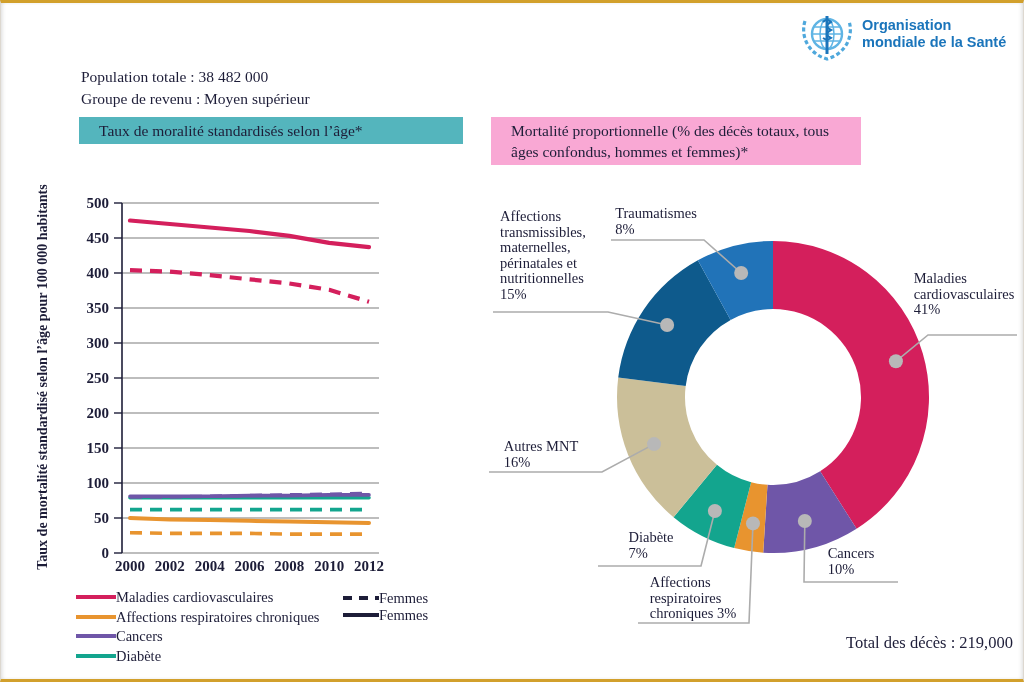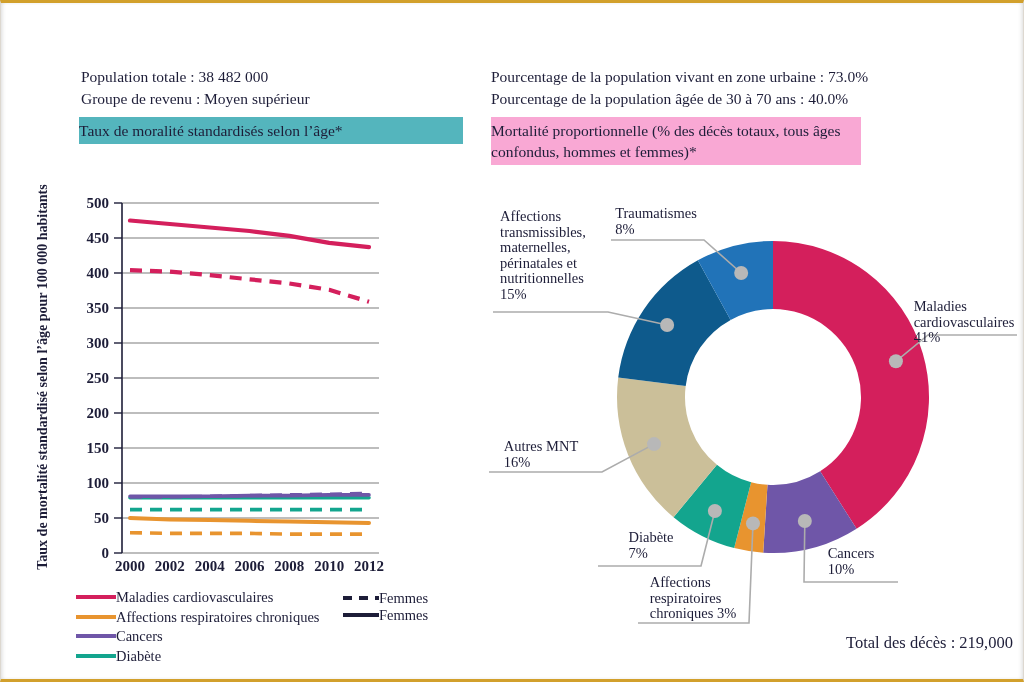--- a/index.html
+++ b/index.html
@@ -6,21 +6,21 @@
   .page{
     position:relative;width:1024px;height:682px;background:#ffffff;
     font-family:"Liberation Serif","DejaVu Serif",serif;color:#1d1d38;
     border-top:3px solid #d2a02c;border-bottom:3px solid #d2a02c;
     border-left:1px solid #ddd8d0;border-right:1px solid #ddd8d0;
     box-sizing:border-box;overflow:hidden;
     box-shadow:inset 3px 0 4px -2px rgba(0,0,0,.15), inset -3px 0 4px -2px rgba(0,0,0,.15);
   }
   #overlay-svg{position:absolute;left:0;top:0;z-index:1;pointer-events:none;}
   .info{position:absolute;font-size:15.5px;line-height:22px;z-index:2;}
-  .hdr{position:absolute;padding:3px 0;font-size:15.5px;line-height:21px;z-index:2;box-sizing:border-box;}
+  .hdr{position:absolute;padding:3px 20px;font-size:15.5px;line-height:21px;z-index:2;box-sizing:border-box;}
   .ylabel{position:absolute;left:-168px;top:366px;width:420px;text-align:center;
     font-weight:bold;font-size:14px;transform:rotate(-90deg);z-index:2;}
   .who{position:absolute;left:798px;top:6px;display:flex;gap:7px;z-index:2;}
   .who-text{font-family:"Liberation Sans","DejaVu Sans",sans-serif;font-weight:bold;
     font-size:14.5px;line-height:17px;padding-top:8px;}
   .legend-item{position:absolute;display:flex;align-items:center;
     font-size:14.5px;line-height:16px;z-index:2;}
   .legend-line{display:inline-block;height:4px;}
   .donut-label{position:absolute;transform:translateX(-50%);
     font-size:14.5px;line-height:15.5px;white-space:nowrap;z-index:2;}
@@ -102,30 +102,42 @@
         <circle cx="652.9886098063038" cy="441.11994274363866" r="7" fill="#b8b8b8"></circle>
         <path d="M617.2301065949414 374.4480155639685A156 156 0 0 1 696.8464268401325 257.29615791315723L729.6056766790491 316.88501215613996A88 88 0 0 0 684.693906284326 382.9706754463412Z" fill="#0e5a8c"></path>
         <polyline points="666.1336864928561,322.0533276349272 607,309 492,309" fill="none" stroke="#acacac" stroke-width="1.6"></polyline>
         <circle cx="666.1336864928561" cy="322.0533276349272" r="7" fill="#b8b8b8"></circle>
         <path d="M696.8464268401325 257.29615791315723A156 156 0 0 1 772.0000000000002 238L772.0000000000001 306A88 88 0 0 0 729.6056766790491 316.88501215613996Z" fill="#2173b8"></path>
         <polyline points="740.1676944428986,270.0213553755352 703,237 610,237" fill="none" stroke="#acacac" stroke-width="1.6"></polyline>
         <circle cx="740.1676944428986" cy="270.0213553755352" r="7" fill="#b8b8b8"></circle>
       </g>
   </svg>
 
+  <div class="who">
+    <svg width="56" height="54" viewBox="0 0 56 54">
+      <path d="M6 12 C1 28 10 45 28 50 C46 45 55 28 50 12" stroke="#4fa8dc" stroke-width="3.2" fill="none" stroke-dasharray="4 2.6"></path>
+      <g stroke="#5fb4e4" fill="none">
+        <circle cx="28" cy="25" r="15" stroke-width="2.4"></circle>
+        <path d="M13 25h30M15.5 18h25M15.5 32h25" stroke-width="1.5"></path>
+        <ellipse cx="28" cy="25" rx="7" ry="15" stroke-width="1.5"></ellipse>
+      </g>
+      <path d="M28 7v38" stroke="#1b75bb" stroke-width="3"></path>
+      <path d="M24 13q4-4 8 0q-8 4 0 8q-8 4 0 8q-4 3-8 0" stroke="#1b75bb" stroke-width="2" fill="none"></path>
+    </svg>
+    <div class="who-text" style="color: rgb(27, 117, 187);">
+      <div>Organisation</div>
+      <div>mondiale de la Santé</div>
+    </div>
+  </div>
 
   <div class="info" style="left:80px;top:63px;">
     <div>Population totale : 38 482 000</div>
     <div>Groupe de revenu : Moyen supérieur</div>
   </div>
 
-  <div class="info" style="left:490px;top:63px;">
-    <div>Pourcentage de la population vivant en zone urbaine : 73.0%</div>
-    <div>Pourcentage de la population âgée de 30 à 70 ans : 40.0%</div>
-  </div>
 
   <div class="hdr" style="left: 78px; top: 114px; width: 384px; background: rgb(84, 181, 189);">Taux de moralité standardisés selon l’âge*</div>
   <div class="hdr" style="left: 490px; top: 114px; width: 370px; background: #f9a8d4;">Mortalité proportionnelle (% des décès totaux, tous âges confondus, hommes et femmes)*</div>
 
   <div class="ylabel">Taux de mortalité standardisé selon l’âge pour 100 000 habitants</div>
 
   <div id="legend">
       <div class="legend-item" style="left: 75px; top: 586px;">
         <span class="legend-line" style="width: 40px; background: rgb(212, 31, 92);"></span>
         <span>Maladies cardiovasculaires</span>
@@ -145,21 +157,21 @@
       <div class="legend-item" style="left: 342px; top: 587px;">
         <span class="legend-line" style="width: 36px; background: repeating-linear-gradient(90deg, rgb(29, 29, 56) 0px, rgb(29, 29, 56) 9px, transparent 9px, transparent 16px);"></span>
         <span>Femmes</span>
       </div>
       <div class="legend-item" style="left: 342px; top: 603.5px;">
         <span class="legend-line" style="width: 36px; background: rgb(29, 29, 56);"></span>
         <span>Femmes</span>
       </div>
     </div>
   <div id="donut-labels">
-      <div class="donut-label" style="left: 963px; top: 296px;">
+      <div class="donut-label" style="left: 963px; top: 268px;">
         <div>Maladies</div>
         <div>cardiovasculaires</div>
         <div>41%</div>
       </div>
       <div class="donut-label" style="left: 850px; top: 543px;">
         <div>Cancers</div>
         <div>10%</div>
       </div>
       <div class="donut-label" style="left: 692px; top: 572px;">
         <div>Affections</div>

